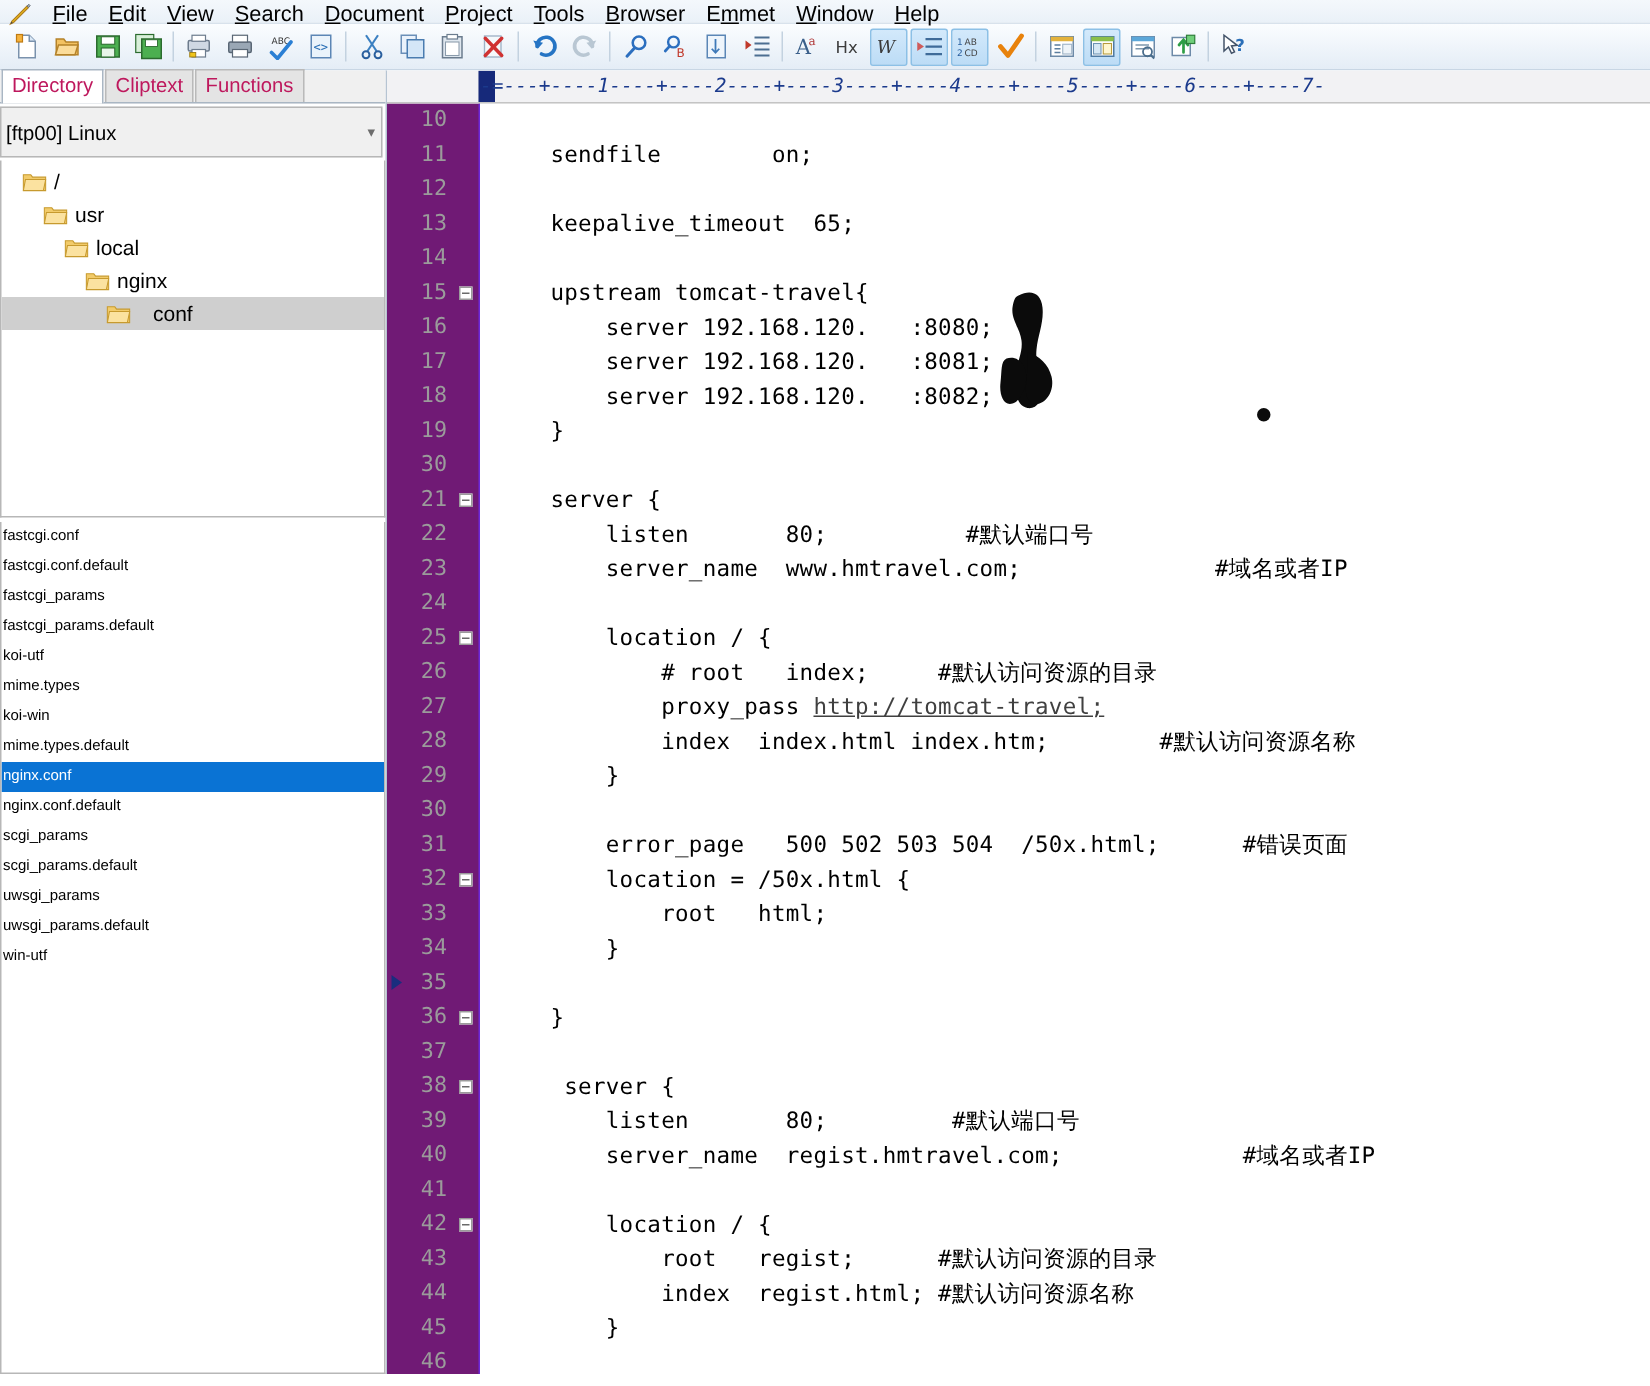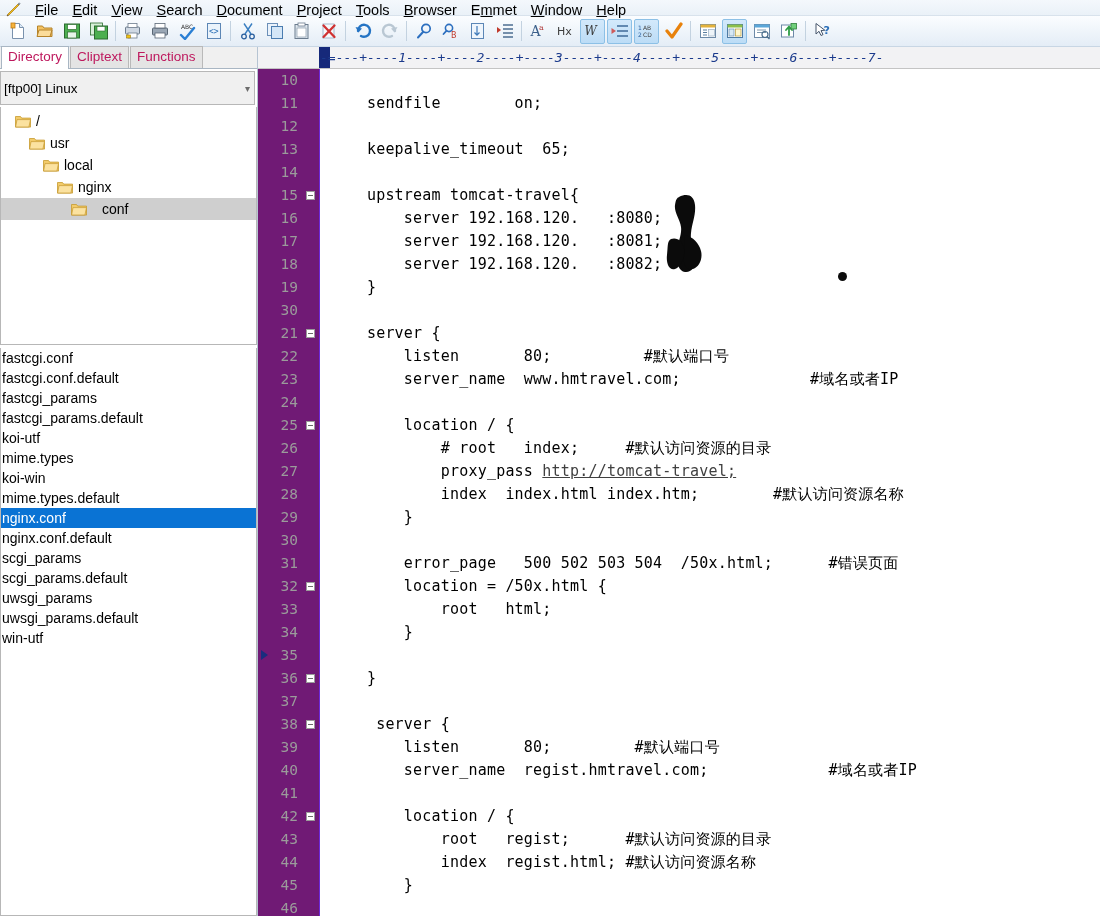--- a/index.html
+++ b/index.html
@@ -143,21 +143,21 @@
     border: 1px solid #b7b7b7;
     border-top: none;
     margin-top: 3px;
     background: #fff;
     overflow: hidden;
     position: relative;
   }
   .frow {
     height: 20px;
     line-height: 20px;
-    font-size: 14px;
+    font-size: 10px;
     color: #000;
     padding-left: 1px;
     white-space: nowrap;
     cursor: default;
   }
   .frow.sel { background: #0a73d4; color: #fff; }
 
   
   #editor {
     flex: 1;

